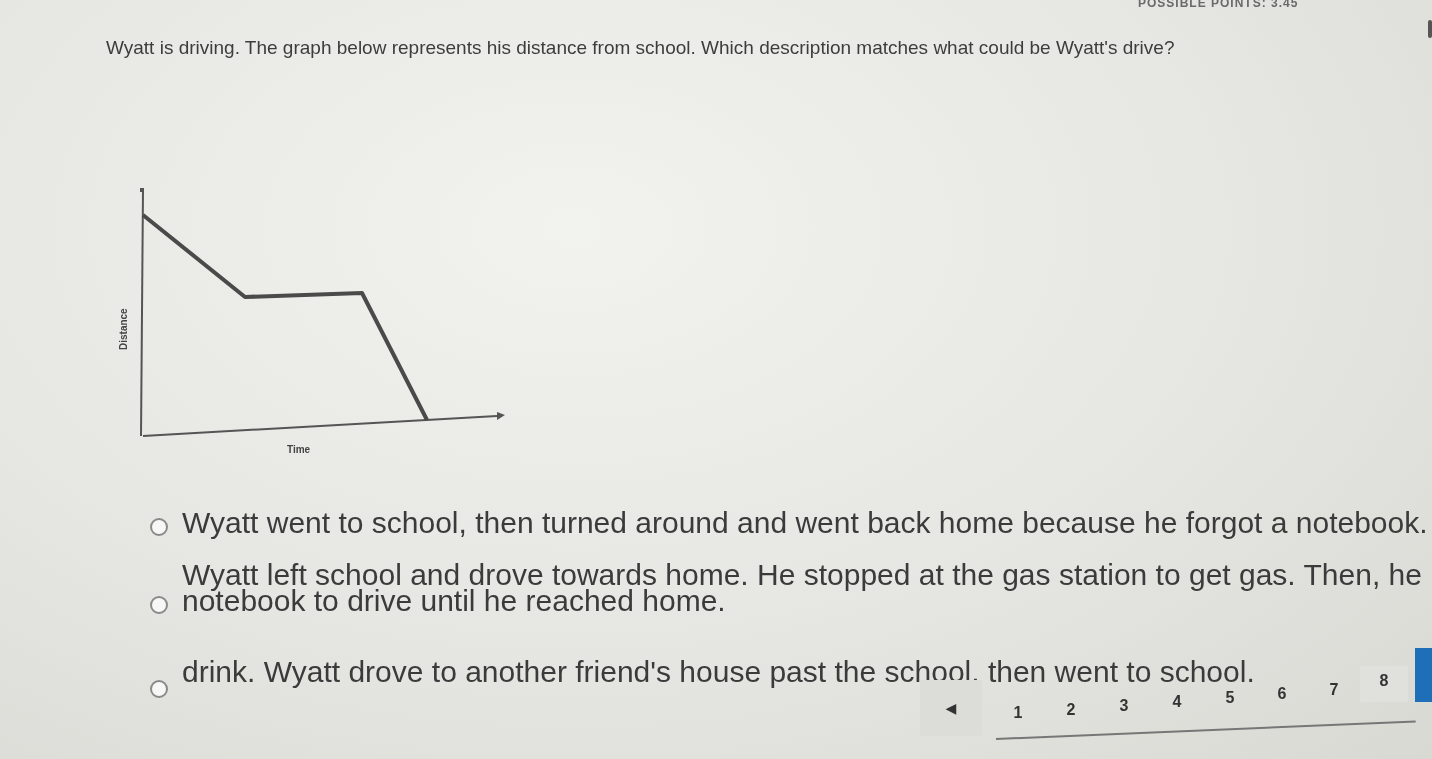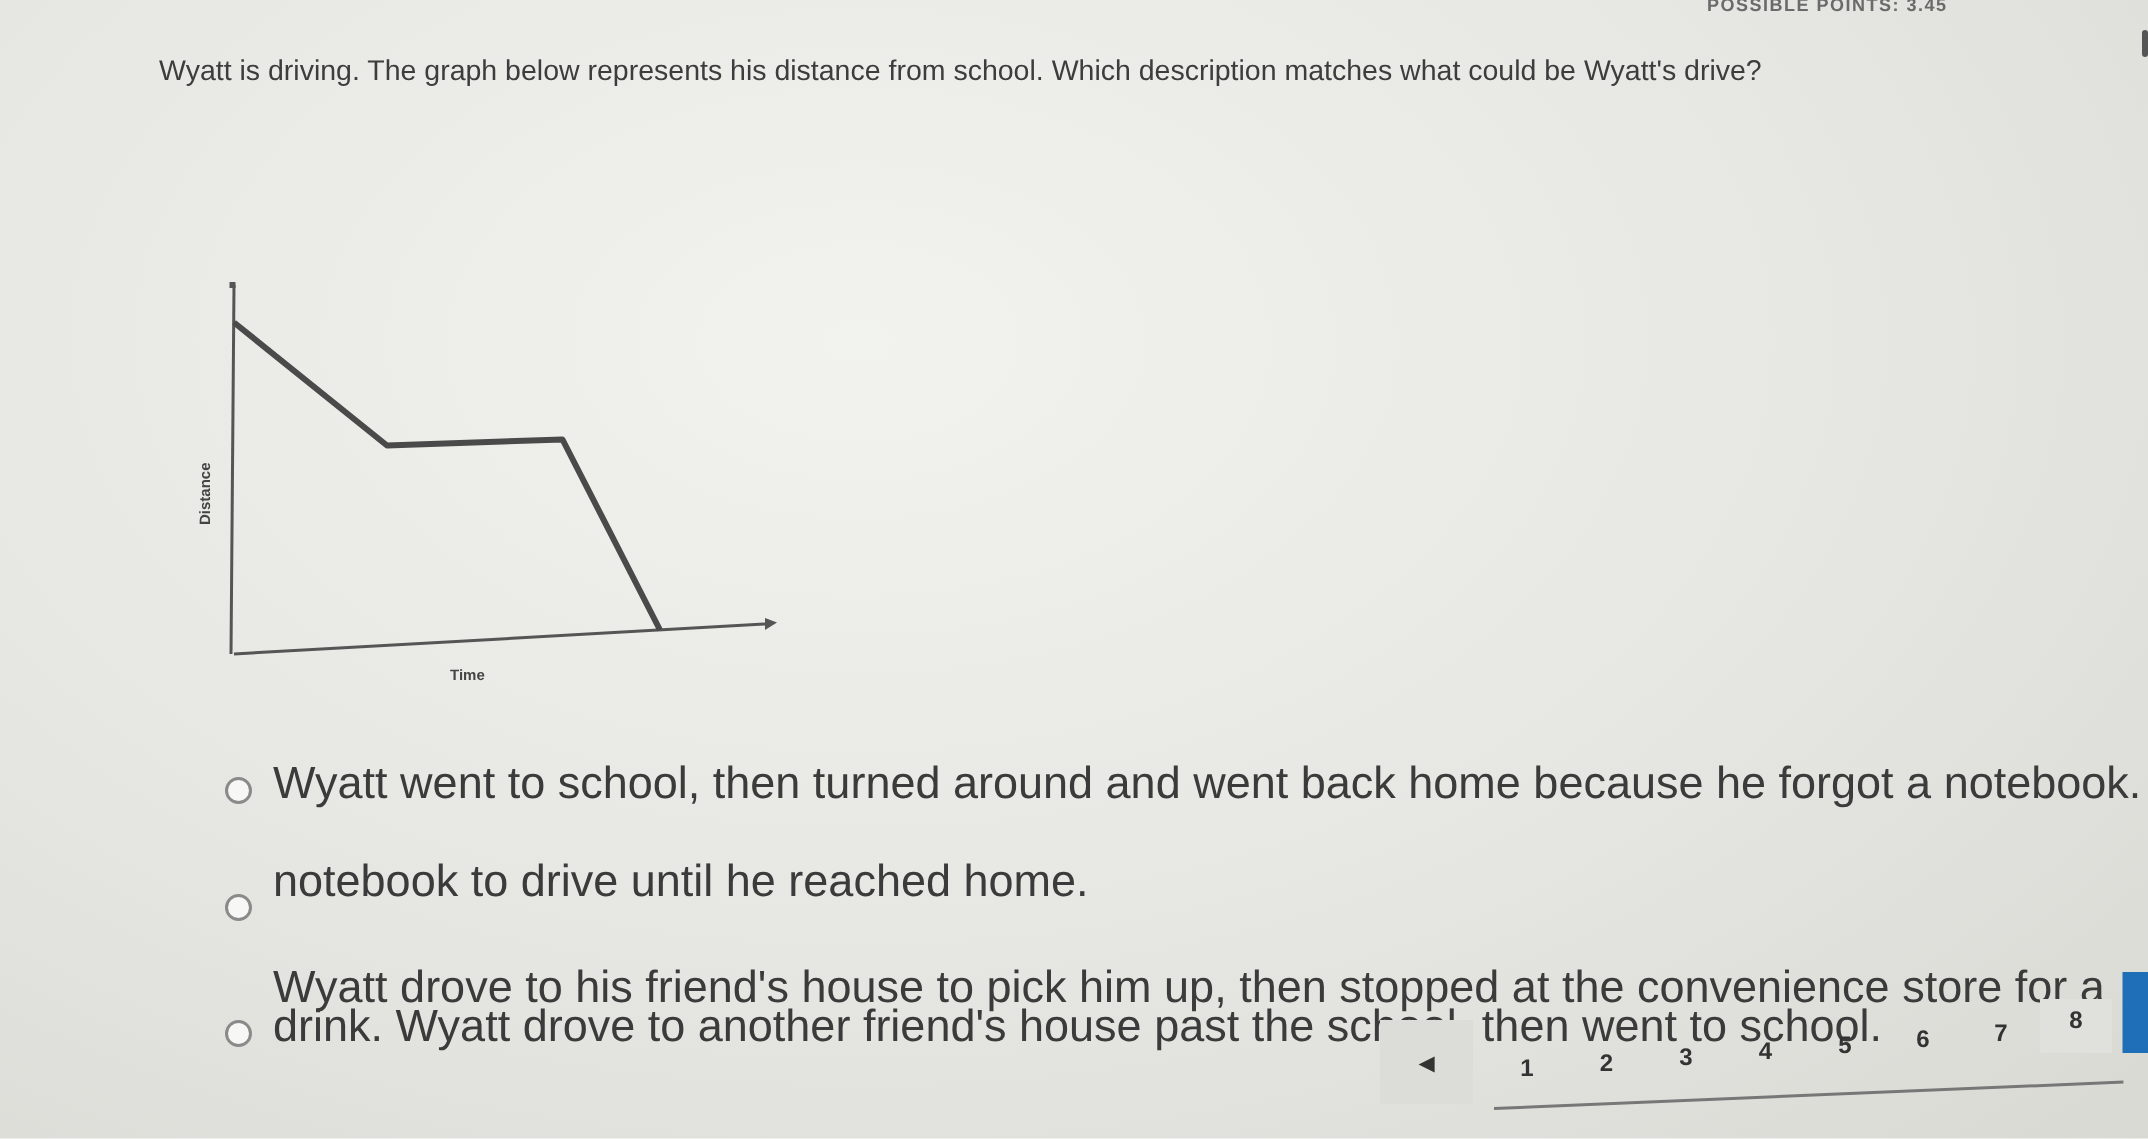--- a/index.html
+++ b/index.html
@@ -12,21 +12,21 @@
       position: absolute; left: 1138px; top: -4px; font-size: 12px; font-weight: bold;
       letter-spacing: 1px; color: #6a6a6a;
     }
     .right-edge {
       position: absolute; right: 0; top: 20px; width: 4px; height: 18px; background: #555; border-radius: 2px;
     }
     .question {
       position: absolute; left: 106px; top: 32px; width: 1200px;
       font-size: 19px; line-height: 32px; color: #3d3d3d;
     }
-    .graph { position: absolute; left: 110px; top: 180px; }
+    .graph { position: absolute; left: 97px; top: 180px; }
     .option {
       position: absolute; display: flex; align-items: center; font-size: 30px; line-height: 26px; color: #3b3b3b;
     }
     .radio {
       width: 14px; height: 14px; border: 2px solid #8a8a8a; border-radius: 50%;
       background: #f7f7f5; flex: 0 0 auto; margin-right: 14px; cursor: pointer;
     }
     .option .text { white-space: nowrap; }
     .pager { position: absolute; left: 920px; top: 680px; }
     .prev-btn {
@@ -66,28 +66,28 @@
 <div class="option" style="left:150px; top:510px;">
   <span class="radio" style="margin-top:8px;"></span>
   <div class="text">
     <div>Wyatt went to school, then turned around and went back home because he forgot a notebook.</div>
   </div>
 </div>
 
 <div class="option" style="left:150px; top:562px;">
   <span class="radio" style="margin-top:34px;"></span>
   <div class="text">
+    <div>Wyatt left school and drove towards home.  He stopped at the gas station to get gas.  Then, he</div>
     <div>notebook to drive until he reached home.</div>
   </div>
 </div>
 
 <div class="option" style="left:150px; top:646px;">
   <span class="radio" style="margin-top:34px;"></span>
   <div class="text">
-    <div>Wyatt drove to his friend's house to pick him up, then stopped at the convenience store for a</div>
     <div>drink.  Wyatt drove to another friend's house past the school, then went to school.</div>
   </div>
 </div>
 
 <div class="pager">
   <div class="prev-btn">
     <span>◀</span>
   </div>
   <div class="page-num" style="left:74px; top:24px;">1</div>
   <div class="page-num" style="left:127px; top:21px;">2</div>

